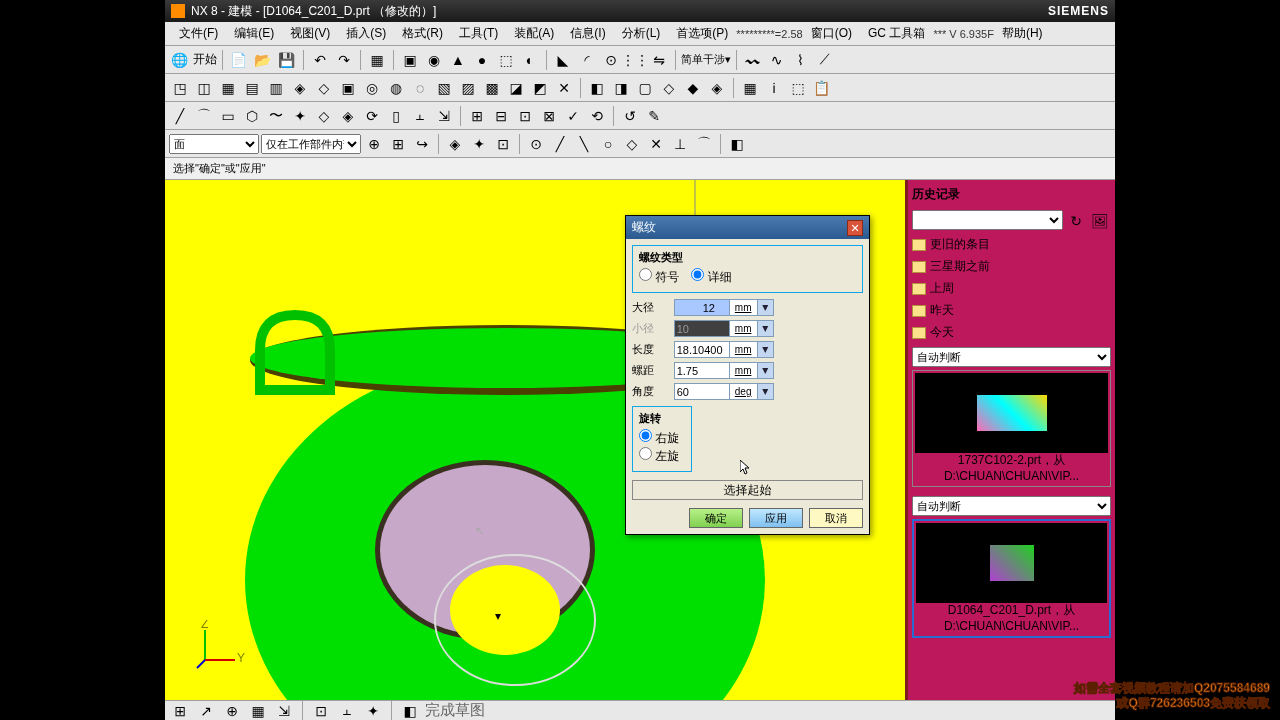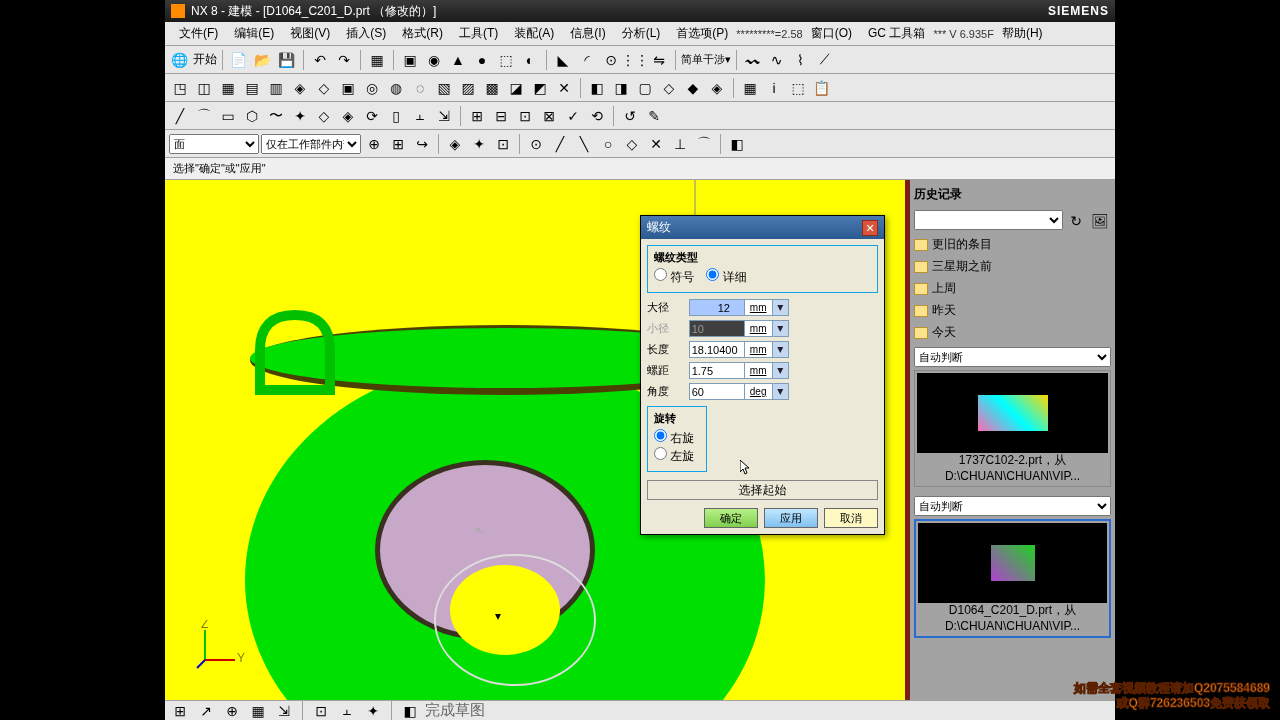--- a/index.html
+++ b/index.html
@@ -13,33 +13,33 @@
 .menubar .small { font-size: 11px; color: #333; }
 .toolbar { background: #e8e8e8; height: 28px; display: flex; align-items: center; padding: 0 4px; border-bottom: 1px solid #a0a0a0; gap: 2px; overflow: hidden; }
 .tbtn { width: 22px; height: 22px; border: 1px solid transparent; display: flex; align-items: center; justify-content: center; cursor: pointer; font-size: 14px; }
 .sep { width: 1px; height: 20px; background: #a0a0a0; margin: 0 3px; }
 select { font-size: 11px; height: 20px; }
 .workspace { flex: 1; display: flex; overflow: hidden; }
 .viewport { flex: 1; background: #ffff00; position: relative; overflow: hidden; }
 .statusline { background: #f0f0f0; font-size: 11px; padding: 3px 8px; border-bottom: 1px solid #a0a0a0; }
 svg.model { position: absolute; left: 0; top: 0; }
 .triad { position: absolute; left: 30px; bottom: 30px; width: 50px; height: 50px; }
-.history { width: 210px; background: #a3a3a3; border-left: 5px solid #7f1d1d; display: flex; flex-direction: column; padding: 4px; gap: 3px; overflow: hidden; }
+.history { width: 210px; background: #be185d; border-left: 3px solid #7f1d1d; display: flex; flex-direction: column; padding: 4px; gap: 3px; overflow: hidden; }
 .history h3 { font-size: 12px; font-weight: bold; padding: 2px 0 4px 0; }
 .hsearch { display: flex; gap: 2px; }
 .hsearch select { flex: 1; }
 .hfolder { display: flex; align-items: center; gap: 4px; padding: 1px 0; cursor: pointer; }
 .hfolder .fi { width: 14px; height: 12px; background: #fce28a; border: 1px solid #b5913c; }
 .hcombo { width: 100%; margin-top: 2px; }
 .thumb { border: 1px solid #888; padding: 2px; text-align: center; font-size: 11px; line-height: 1.3; margin-bottom: 4px; }
 .thumb.sel { border: 2px solid #2a6bd1; }
 .thumb .img { width: 100%; height: 80px; background: #000; display: flex; align-items: center; justify-content: center; }
 .thumb .img .chip { width: 70px; height: 36px; background: linear-gradient(45deg,#ff69b4,#00ffff,#ffd700); }
 .thumb .img .chip2 { width: 44px; height: 36px; background: linear-gradient(45deg,#b040d0,#20d020); }
-.dialog { position: absolute; left: 640px; top: 215px; width: 245px; background: #ece9d8; border: 1px solid #000; box-shadow: 2px 2px 6px rgba(0,0,0,.4); }
+.dialog { position: absolute; left: 625px; top: 215px; width: 245px; background: #ece9d8; border: 1px solid #000; box-shadow: 2px 2px 6px rgba(0,0,0,.4); }
 .dlg-title { background: linear-gradient(#4a7ab0,#2a5a90); color: #fff; padding: 3px 6px; display: flex; align-items: center; font-size: 12px; }
 .dlg-close { margin-left: auto; width: 16px; height: 16px; background: #d9553a; border: 1px solid #8b2a17; color: #fff; text-align: center; line-height: 14px; cursor: pointer; font-size: 11px; }
 .dlg-body { padding: 6px; }
 .group { border: 1px solid #0ea5e9; padding: 4px 6px 6px 6px; margin-bottom: 4px; }
 .group .gtitle { font-weight: bold; font-size: 11px; margin-bottom: 3px; }
 .radios { display: flex; gap: 12px; font-size: 11px; }
 table.params { width: 100%; border-collapse: collapse; }
 table.params td { padding: 2px 0; font-size: 11px; }
 table.params .val { display: flex; }
 table.params input { width: 56px; height: 17px; font-size: 11px; padding: 0 2px; text-align: left; border: 1px solid #7f9db9; }

